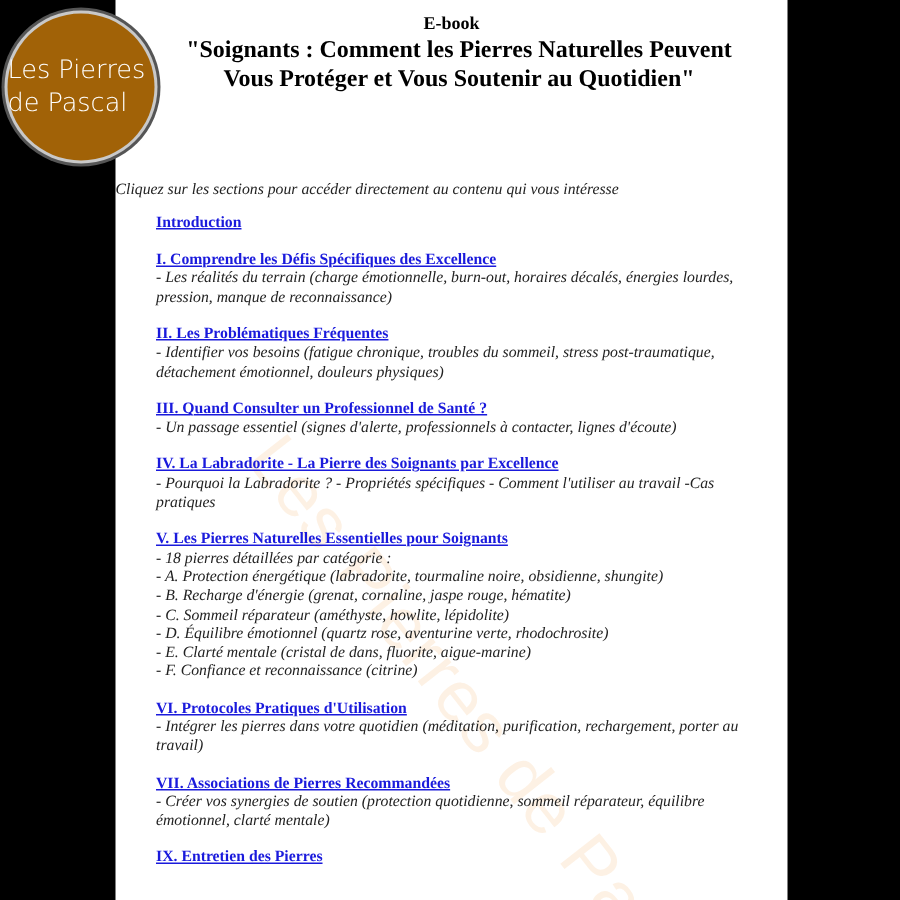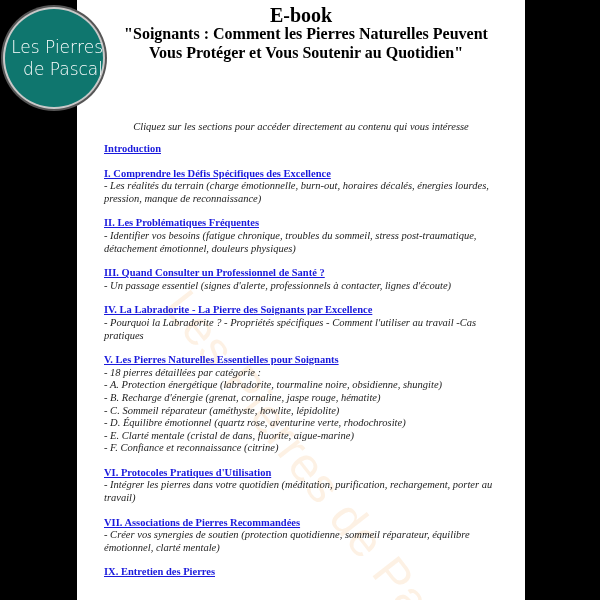--- a/index.html
+++ b/index.html
@@ -19,34 +19,34 @@
     transform: rotate(52deg);
     transform-origin: left top;
     font-family: "Liberation Sans", sans-serif;
     font-size: 48px;
     color: rgba(245, 190, 130, 0.22);
     white-space: nowrap;
     pointer-events: none;
     letter-spacing: 1px;
   }
   .header { position: absolute; left: 0; top: 6px; width: 448px; text-align: center; }
-  .ebook-label { font-weight: bold; font-size: 20px; line-height: 18px; color: #000; }
+  .ebook-label { font-weight: bold; font-size: 12px; line-height: 18px; color: #000; }
   .ebook-title { font-weight: bold; font-size: 16px; line-height: 19px; color: #000; padding: 0 30px 0 40px; }
   .summary-title { position: absolute; left: 0; top: 94px; width: 448px; text-align: center; font-weight: bold; font-size: 12.5px; color: #000; }
-  .summary-sub { position: absolute; left: 0; top: 121px; width: 448px; text-align: center; font-style: italic; font-size: 10.5px; color: #222; }
+  .summary-sub { position: absolute; left: 0; top: 121px; width: 448px; text-align: left; font-style: italic; font-size: 10.5px; color: #222; }
   .toc { position: absolute; left: 27px; top: 143px; width: 410px; font-size: 10.5px; line-height: 12.6px; color: #222; }
   .toc-section { margin-bottom: 12px; }
   .toc-link { color: #1a1adc; font-weight: bold; text-decoration: underline; font-size: 10.5px; cursor: pointer; }
   .toc-line { display: block; font-style: italic; }
   .logo {
     position: absolute; left: 5px; top: 9px; width: 98px; height: 98px;
     border-radius: 50%;
-    background: #0f766e;
+    background: #a16207;
     box-shadow: 0 0 0 2px #c9c9c9, 0 0 0 4px #555;
-    display: flex; flex-direction: column; align-items: flex-end; justify-content: center;
+    display: flex; flex-direction: column; align-items: flex-start; justify-content: center;
     z-index: 5;
   }
   .logo span { color: #fff; font-family: "DejaVu Sans", sans-serif; font-size: 17px; line-height: 22px; font-weight: 300; }
 </style>
 </head>
 <body>
 
 <div class="logo">
   <span>Les Pierres</span>
   <span>de Pascal</span>

